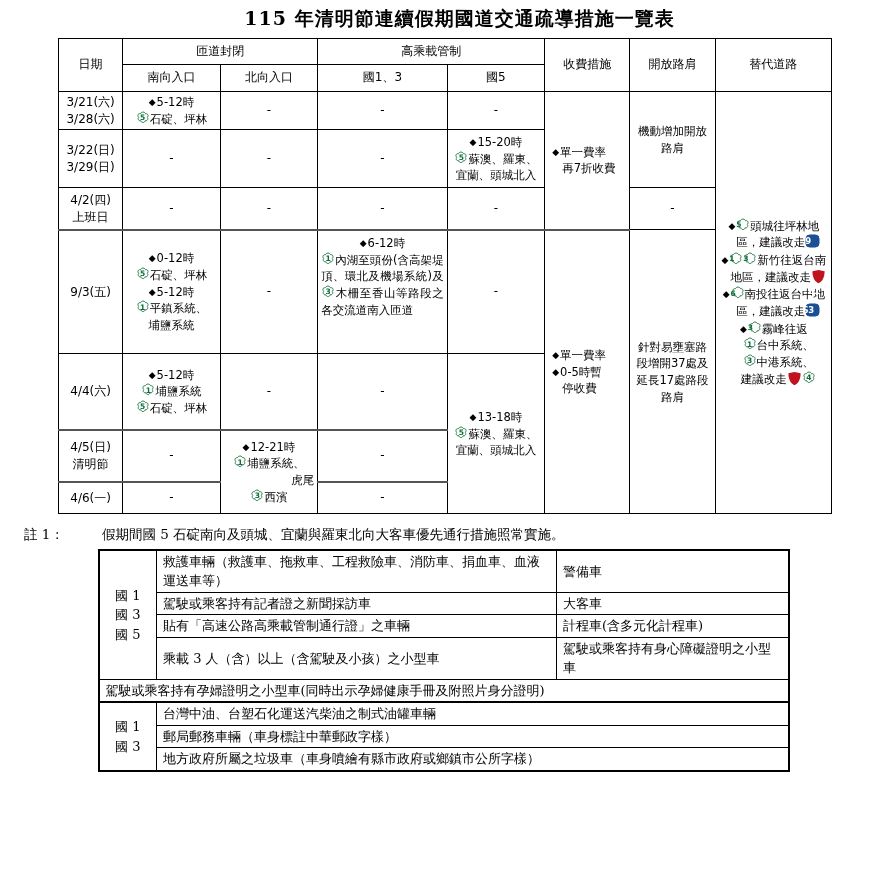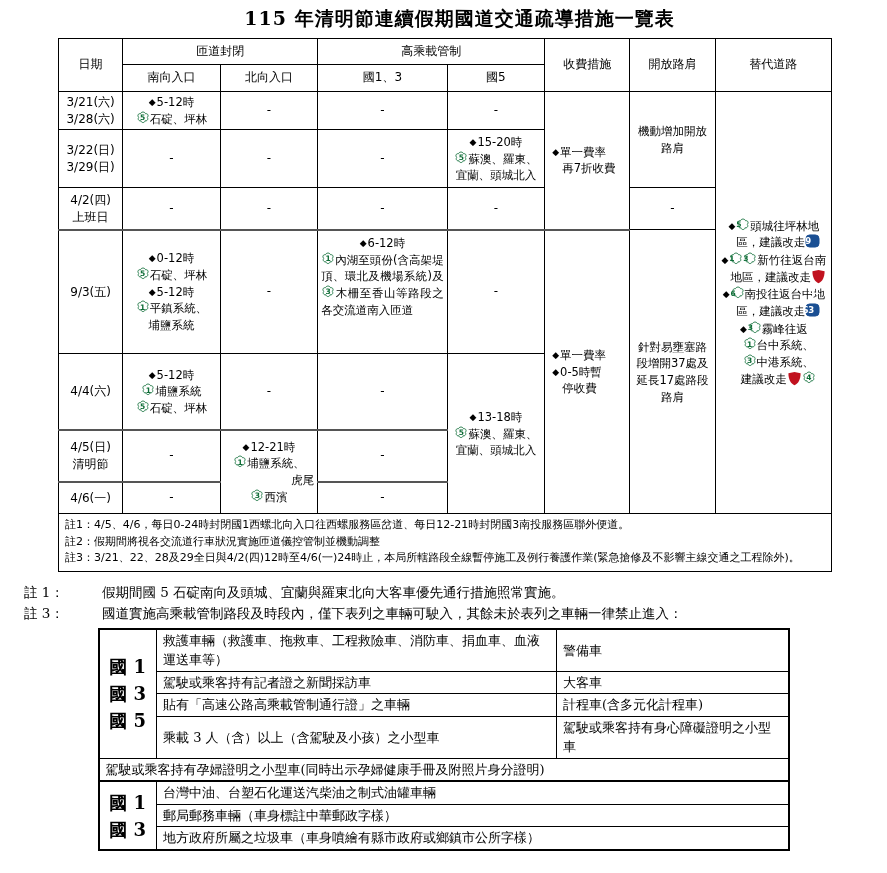--- a/index.html
+++ b/index.html
@@ -110,21 +110,21 @@
     font-family: "DejaVu Serif", "Liberation Serif", serif;
     font-size: 13px;
     line-height: 1.5;
     border: 2px solid #000;
   }
   table.veh td {
     border: 1px solid #000;
     padding: 1px 6px;
     vertical-align: middle;
   }
-  td.vgroup { text-align: center; white-space: nowrap; width: 58px; font-size: 18px; line-height:1.5;font-weight:bold;}
+  td.vgroup { text-align: center; white-space: nowrap; width: 58px; font-size: 13px; line-height:1.5;}
   .grp-bot { border-bottom: 2px solid #000 !important; }
   .grp-top { border-top: 2px solid #000 !important; }
 </style>
 </head>
 <body>
 
 <div id="page">
 
   <div class="title">115 年清明節連續假期國道交通疏導措施一覽表</div>
 
@@ -386,35 +386,26 @@
         <tr style="height:32px">
           <td class="datecell thick-top">
             <span>4/6(一)</span>
           </td>
           <td class="dash thick-top">-</td>
           <td class="dash thick-top">-</td>
         </tr>
       </tbody>
     </table>
 
-    <div class="innote">
-      <div>註1：4/5、4/6，每日0-24時封閉國1西螺北向入口往西螺服務區岔道、每日12-21時封閉國3南投服務區聯外便道。</div>
-      <div>註2：假期間將視各交流道行車狀況實施匝道儀控管制並機動調整</div>
-      <div>註3：3/21、22、28及29全日與4/2(四)12時至4/6(一)24時止，本局所轄路段全線暫停施工及例行養護作業(緊急搶修及不影響主線交通之工程除外)。</div>
-    </div>
   </div>
 
   <div class="notes">
     <div class="note-row">
       <span class="note-lab">註 1：</span>
       <span class="note-txt">假期間國 5 石碇南向及頭城、宜蘭與羅東北向大客車優先通行措施照常實施。</span>
-    </div>
-    <div class="note-row">
-      <span class="note-lab">註 3：</span>
-      <span class="note-txt">國道實施高乘載管制路段及時段內，僅下表列之車輛可駛入，其餘未於表列之車輛一律禁止進入：</span>
     </div>
   </div>
 
   <div class="veh-wrap">
     <table class="veh">
       <colgroup>
           <col style="width:58px">
           <col style="width:400px">
           <col style="width:232px">
         </colgroup>

